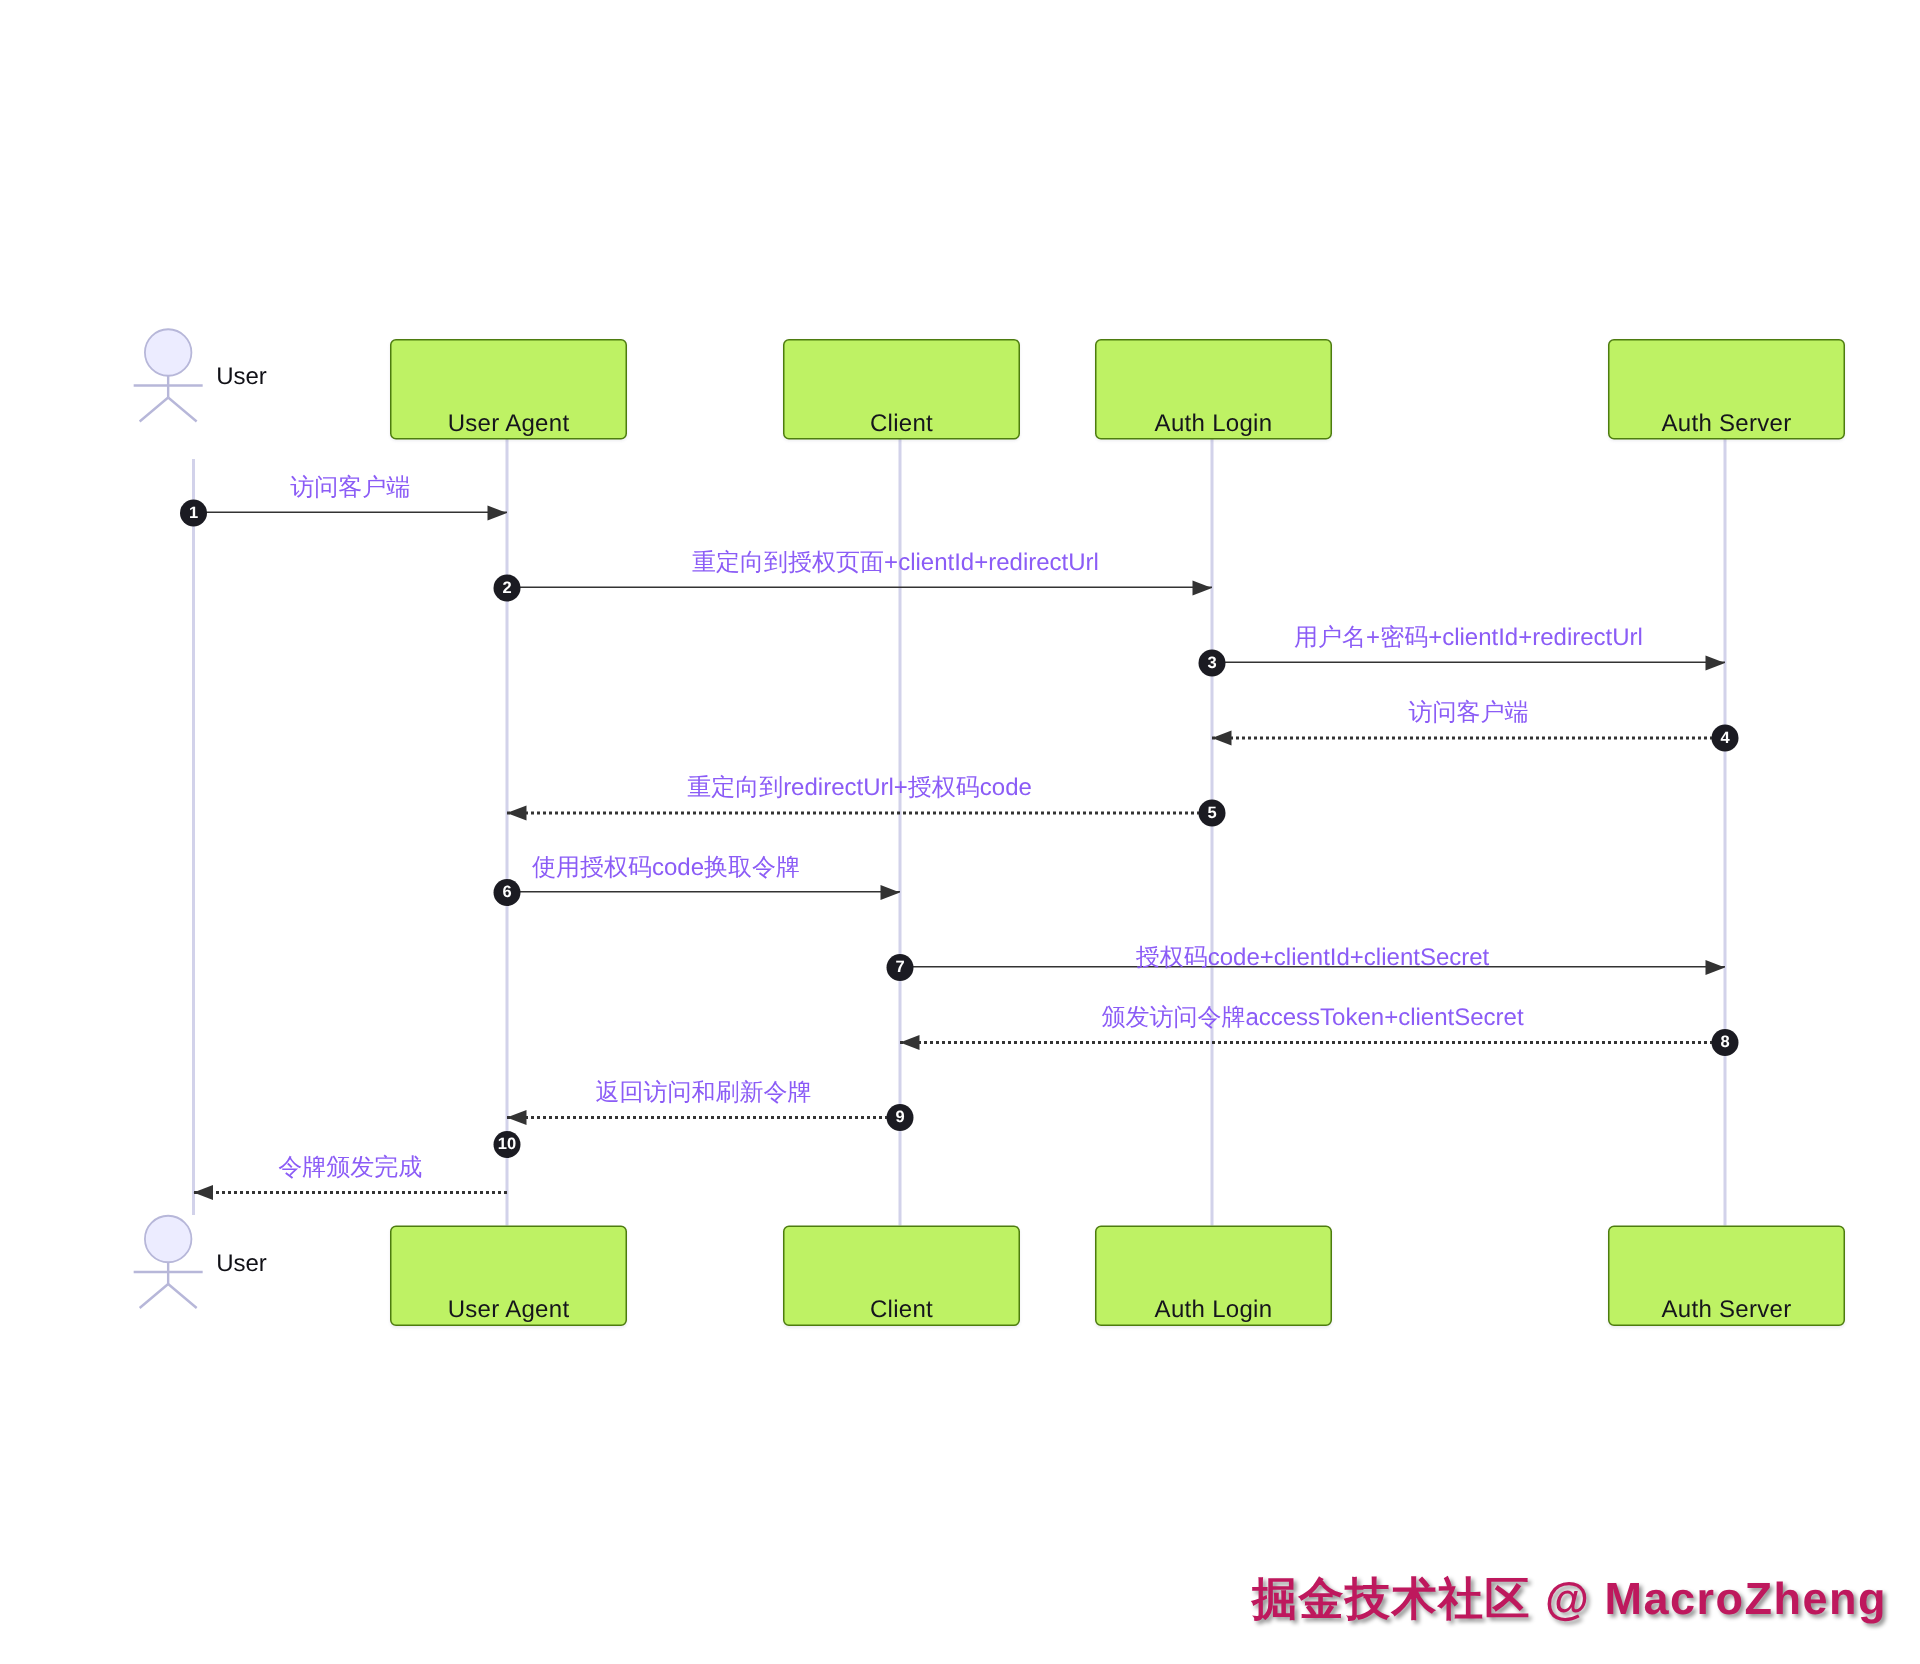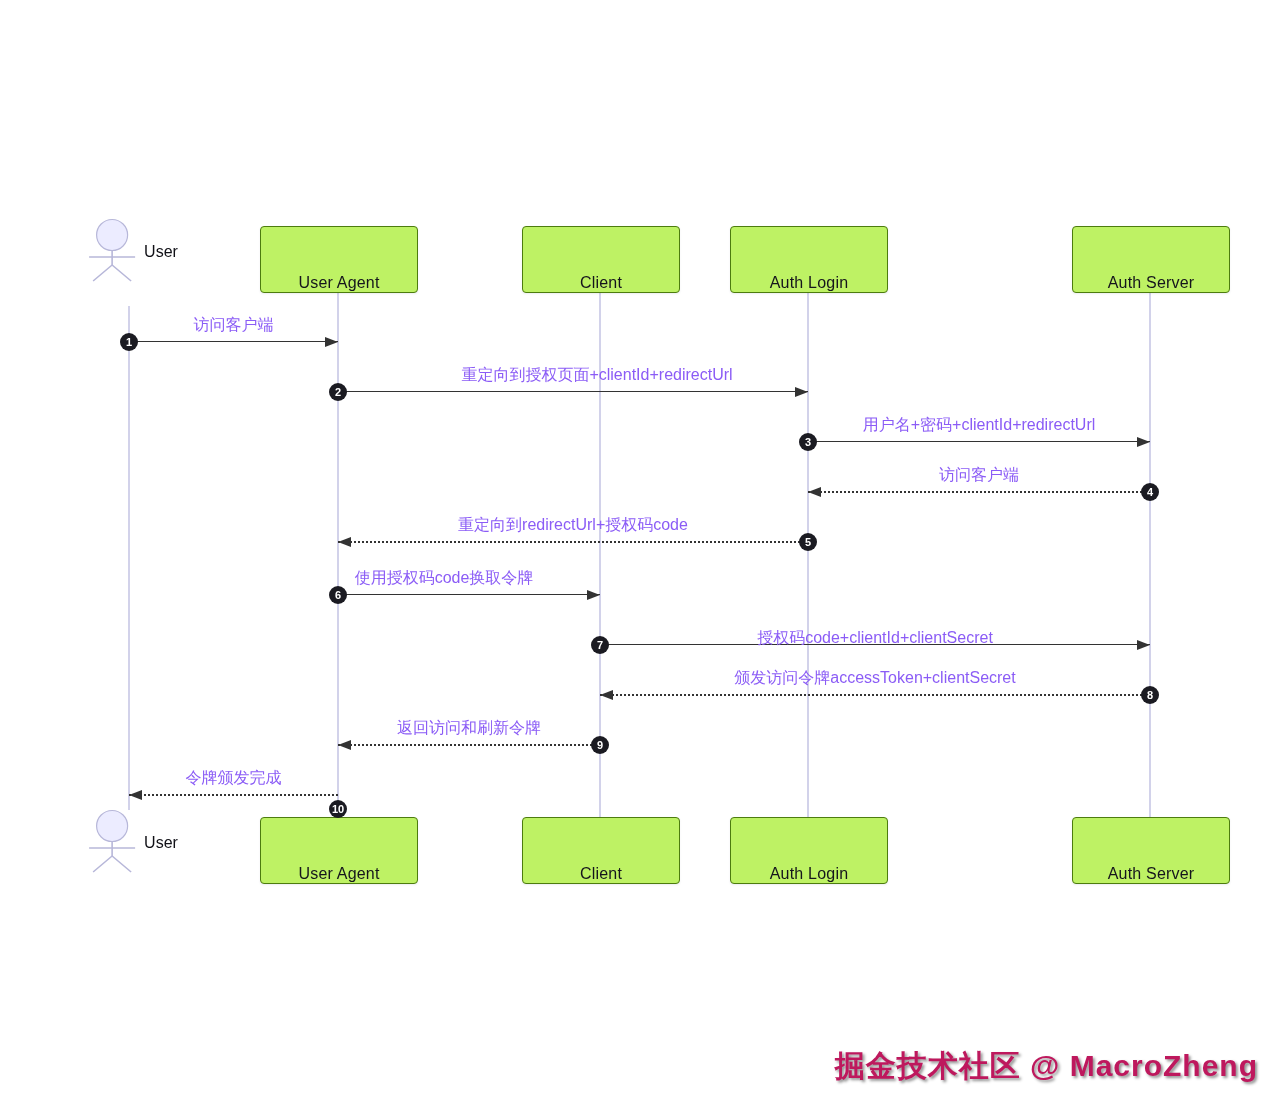--- a/index.html
+++ b/index.html
@@ -143,18 +143,18 @@
       </div>
       <div class="message">
         <div class="msg-line dotted" style="left: 338px; top: 744px; width: 262px;"></div>
         <div class="arrowhead left" style="top: 740px; left: 338px;"></div>
         <div class="msg-num" style="left: 591px; top: 736px;">9</div>
         <div class="msg-label" style="left: 469px; top: 718px;">返回访问和刷新令牌</div>
       </div>
       <div class="message">
         <div class="msg-line dotted" style="left: 129px; top: 794px; width: 209px;"></div>
         <div class="arrowhead left" style="top: 790px; left: 129px;"></div>
-        <div class="msg-num" style="left: 329px; top: 800px; text-align: right;">10</div>
+        <div class="msg-num" style="left: 329px; top: 754px; text-align: right;">10</div>
         <div class="msg-label" style="left: 233.5px; top: 768px;">令牌颁发完成</div>
       </div>
     </div>
   <div class="watermark">掘金技术社区 @ MacroZheng</div>
 </div>
 
 </body></html>

